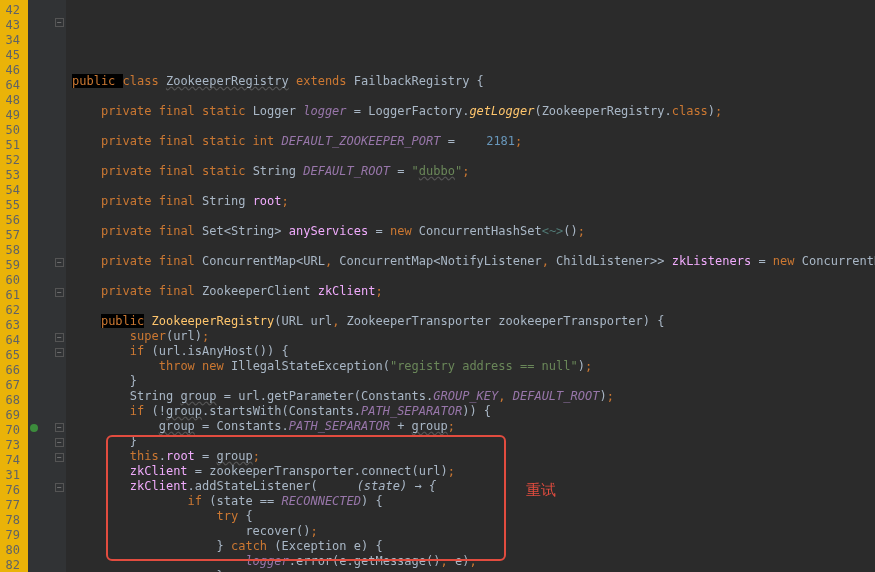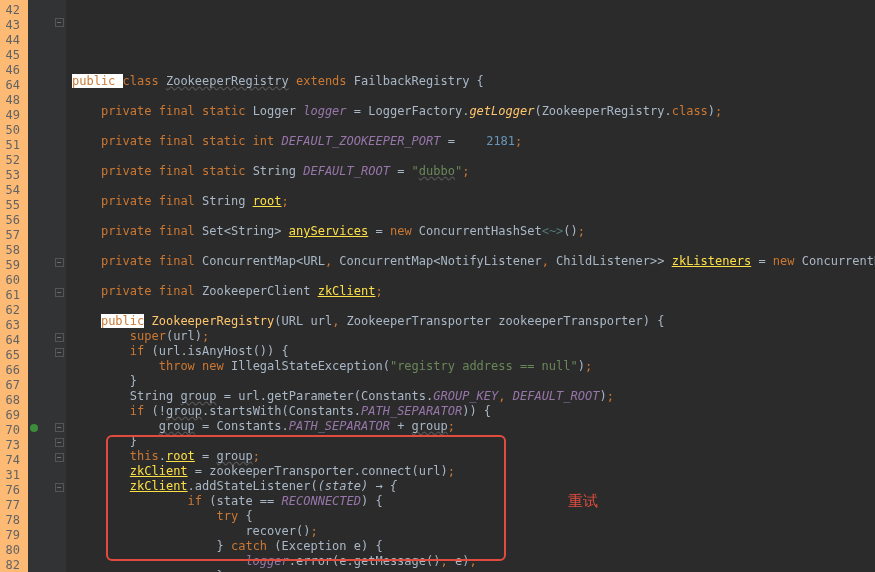--- a/index.html
+++ b/index.html
@@ -11,21 +11,21 @@
     overflow: hidden;
     width: 875px;
     height: 572px;
     position: relative;
   }
   .editor {
     display: flex;
     height: 100%;
   }
   .gutter {
-    background: #fdba74;
+    background: #eab308;
     color: #606366;
     text-align: right;
     padding: 3px 8px 3px 4px;
     user-select: none;
     flex-shrink: 0;
     width: 28px;
   }
   .gutter .ln { height: 15px; line-height: 15px; }
   .marks {
     background: #313335;
@@ -60,49 +60,49 @@
     flex: 1;
     position: relative;
     white-space: pre;
   }
   .code .line { height: 15px; line-height: 15px; }
   .kw { color: #cc7832; }
   .type { color: #a9b7c6; }
   .str { color: #6a8759; }
   .num { color: #6897bb; margin-left: 24px; }
   .fld { color: #9876aa; font-style: italic; }
-  .fldn { color: #fde047; text-decoration: underline; }
+  .fldn { color: #f0abfc; }
   .mth { color: #ffc66d; font-style: italic; }
   .mthn { color: #ffc66d; }
   .und { text-decoration: underline wavy #555; text-decoration-skip-ink: none; }
   .punc { color: #cc7832; }
-  .hl { background: #ffffff; }
+  .hl { background: #000000; }
   .gen { color: #507874; }
-  .lam { color: #a9b7c6; font-style: italic; }
+  .lam { color: #a9b7c6; font-style: italic; margin-left: 39px; }
   .redbox {
     position: absolute;
     border: 2px solid #e24c3f;
     border-radius: 6px;
     pointer-events: none;
   }
   .annotation {
     position: absolute;
     color: #e24c3f;
     font-size: 15px;
     font-family: sans-serif;
   }
 </style>
 </head>
 <body>
 
 <div class="editor">
   <div class="gutter" id="gutter">
       <div class="ln">42</div>
       <div class="ln">43</div>
-      <div class="ln">44</div>
+      <div class="ln">34</div>
       <div class="ln">45</div>
       <div class="ln">46</div>
       <div class="ln">64</div>
       <div class="ln">48</div>
       <div class="ln">49</div>
       <div class="ln">50</div>
       <div class="ln">51</div>
       <div class="ln">52</div>
       <div class="ln">53</div>
       <div class="ln">54</div>
@@ -187,15 +187,15 @@
       </div>
       <div class="mark-row"></div>
       <div class="mark-row"></div>
       <div class="mark-row"></div>
       <div class="mark-row"></div>
       <div class="mark-row"></div>
       <div class="mark-row"></div>
     </div>
   <div class="code" id="code">
     <div class="redbox" id="redbox" style="left: 40px; top: 435px; width: 400px; height: 126px;"></div>
-    <div class="annotation" id="annot" style="left: 460px; top: 492px; margin-left: 42px;">重试</div>
+    <div class="annotation" id="annot" style="left: 460px; top: 481px;">重试</div>
   <div class="line"></div><div class="line"><span class="kw hl">public </span><span class="kw">class </span><span class="type und">ZookeeperRegistry</span><span> </span><span class="kw">extends </span><span>FailbackRegistry {</span></div><div class="line"></div><div class="line"><span>    </span><span class="kw">private final static </span><span>Logger </span><span class="fld">logger</span><span> = LoggerFactory.</span><span class="mth">getLogger</span><span>(ZookeeperRegistry.</span><span class="kw">class</span><span>)</span><span class="punc">;</span></div><div class="line"></div><div class="line"><span>    </span><span class="kw">private final static int </span><span class="fld">DEFAULT_ZOOKEEPER_PORT</span><span> = </span><span class="num">2181</span><span class="punc">;</span></div><div class="line"></div><div class="line"><span>    </span><span class="kw">private final static </span><span>String </span><span class="fld">DEFAULT_ROOT</span><span> = </span><span class="str">"</span><span class="str und">dubbo</span><span class="str">"</span><span class="punc">;</span></div><div class="line"></div><div class="line"><span>    </span><span class="kw">private final </span><span>String </span><span class="fldn">root</span><span class="punc">;</span></div><div class="line"></div><div class="line"><span>    </span><span class="kw">private final </span><span>Set&lt;String&gt; </span><span class="fldn">anyServices</span><span> = </span><span class="kw">new </span><span>ConcurrentHashSet</span><span class="gen">&lt;~&gt;</span><span>()</span><span class="punc">;</span></div><div class="line"></div><div class="line"><span>    </span><span class="kw">private final </span><span>ConcurrentMap&lt;URL</span><span class="punc">, </span><span>ConcurrentMap&lt;NotifyListener</span><span class="punc">, </span><span>ChildListener&gt;&gt; </span><span class="fldn">zkListeners</span><span> = </span><span class="kw">new </span><span>ConcurrentHashM</span></div><div class="line"></div><div class="line"><span>    </span><span class="kw">private final </span><span>ZookeeperClient </span><span class="fldn">zkClient</span><span class="punc">;</span></div><div class="line"></div><div class="line"><span>    </span><span class="kw hl">public</span><span> </span><span class="mthn">ZookeeperRegistry</span><span>(URL url</span><span class="punc">, </span><span>ZookeeperTransporter zookeeperTransporter) {</span></div><div class="line"><span>        </span><span class="kw">super</span><span>(url)</span><span class="punc">;</span></div><div class="line"><span>        </span><span class="kw">if </span><span>(url.isAnyHost()) {</span></div><div class="line"><span>            </span><span class="kw">throw new </span><span>IllegalStateException(</span><span class="str">"registry address == null"</span><span>)</span><span class="punc">;</span></div><div class="line"><span>        }</span></div><div class="line"><span>        String </span><span class="und">group</span><span> = url.getParameter(Constants.</span><span class="fld">GROUP_KEY</span><span class="punc">, </span><span class="fld">DEFAULT_ROOT</span><span>)</span><span class="punc">;</span></div><div class="line"><span>        </span><span class="kw">if </span><span>(!</span><span class="und">group</span><span>.startsWith(Constants.</span><span class="fld">PATH_SEPARATOR</span><span>)) {</span></div><div class="line"><span>            </span><span class="und">group</span><span> = Constants.</span><span class="fld">PATH_SEPARATOR</span><span> + </span><span class="und">group</span><span class="punc">;</span></div><div class="line"><span>        }</span></div><div class="line"><span>        </span><span class="kw">this</span><span>.</span><span class="fldn">root</span><span> = </span><span class="und">group</span><span class="punc">;</span></div><div class="line"><span>        </span><span class="fldn">zkClient</span><span> = zookeeperTransporter.connect(url)</span><span class="punc">;</span></div><div class="line"><span>        </span><span class="fldn">zkClient</span><span>.addStateListener(</span><span class="lam">(state) → {</span></div><div class="line"><span>                </span><span class="kw">if </span><span>(state == </span><span class="fld">RECONNECTED</span><span>) {</span></div><div class="line"><span>                    </span><span class="kw">try </span><span>{</span></div><div class="line"><span>                        recover()</span><span class="punc">;</span></div><div class="line"><span>                    } </span><span class="kw">catch </span><span>(Exception e) {</span></div><div class="line"><span>                        </span><span class="fld">logger</span><span>.error(e.getMessage()</span><span class="punc">, </span><span>e)</span><span class="punc">;</span></div><div class="line"><span>                    }</span></div></div>
 </div>
 
 </body></html>

